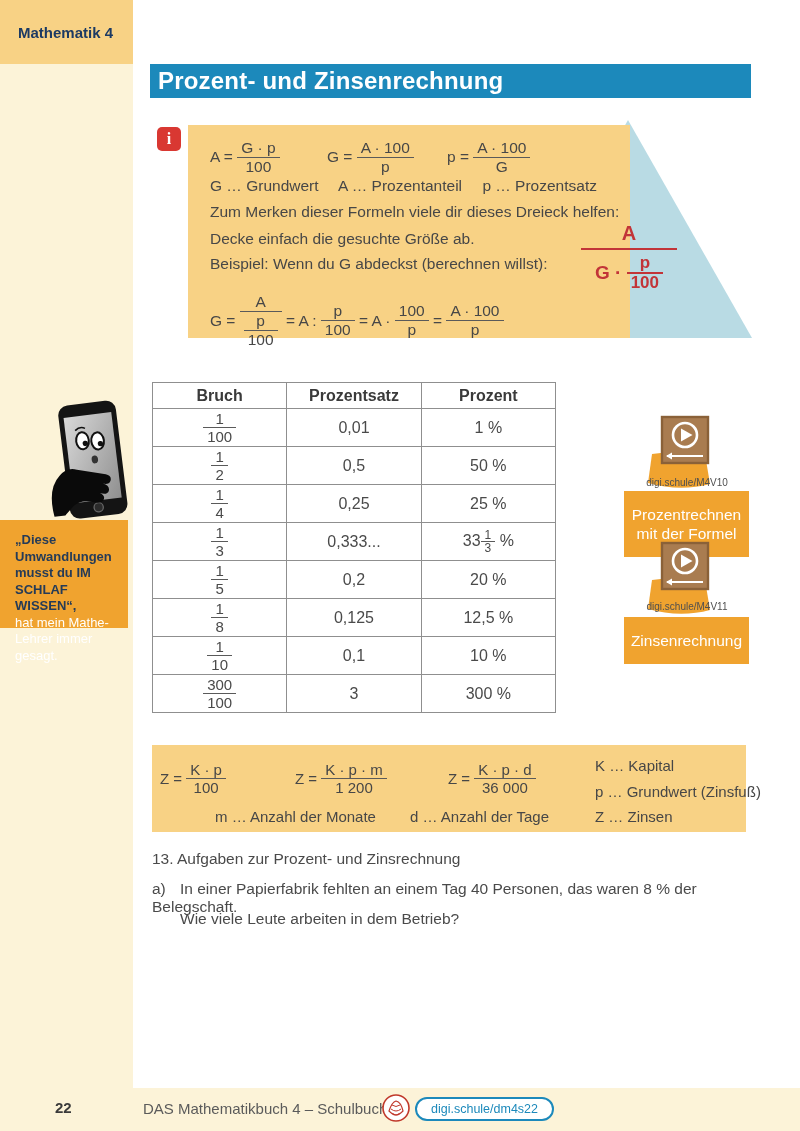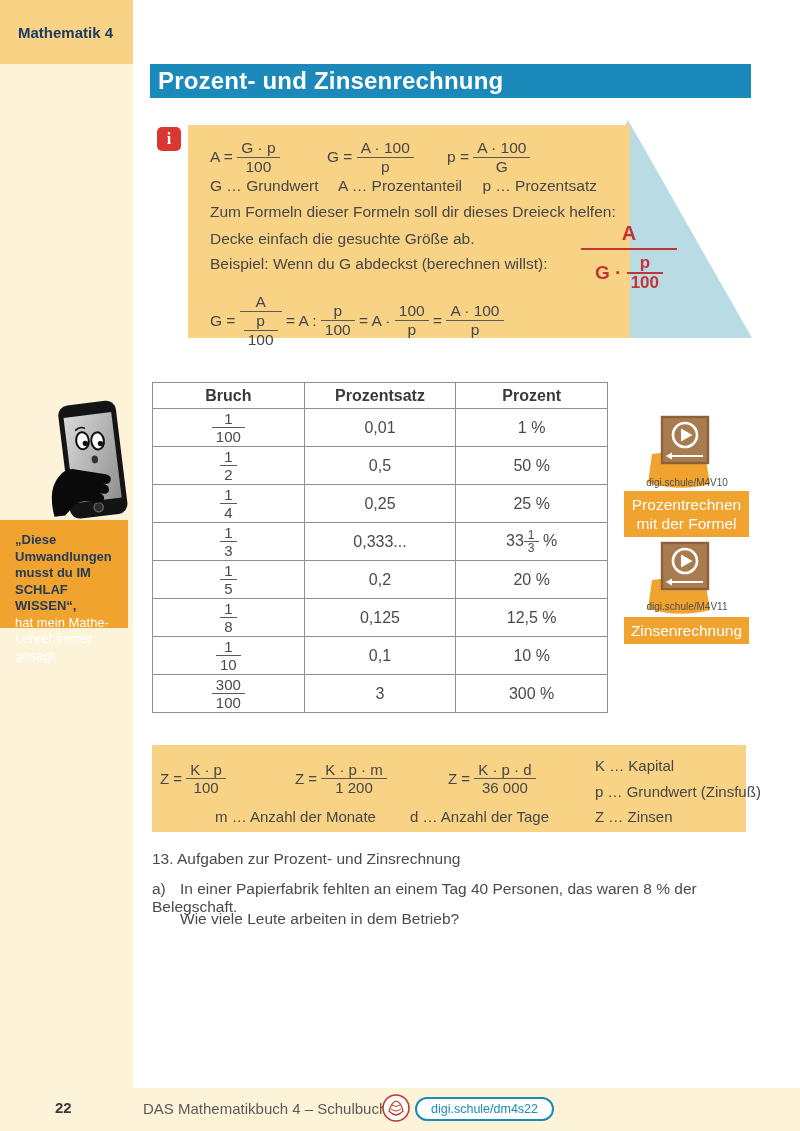--- a/index.html
+++ b/index.html
@@ -37,40 +37,40 @@
   .triangle-svg { position:absolute; left:500px; top:116px; }
   .tri-formula { position:absolute; left:573px; top:222px; width:112px; text-align:center;
                  color:#C23438; font-weight:bold; }
   .tri-formula .tri-a { font-size:20px; }
   .tri-formula .tri-line { height:0; border-top:2.5px solid #C23438; margin:3px 8px 4px 8px; }
   .tri-formula .tri-bottom { font-size:19px; }
   .tri-formula .frac { font-size:17px; line-height:1.05; }
   .tri-formula .frac .num { border-bottom:2.5px solid #C23438; padding:0 6px; }
 
   
-  .conv-table { position:absolute; left:152px; top:382px; width:456px; border-collapse:collapse; table-layout:fixed; }
+  .conv-table { position:absolute; left:152px; top:382px; width:404px; border-collapse:collapse; table-layout:fixed; }
   .conv-table th, .conv-table td { border:1.4px solid #8f8f8f; text-align:center; vertical-align:middle;
                                    font-size:16px; color:#4a4a4a; }
   .conv-table th { font-weight:bold; color:#3a3a3a; height:26px; }
   .conv-table td { height:38px; }
   .conv-table .frac { font-size:15px; }
   .frac.small { font-size:12px; line-height:1.0; }
 
   
   .phone { position:absolute; left:46px; top:400px; }
   .quote-box { position:absolute; left:0; top:520px; width:128px; height:108px; background:#F0A32F;
                padding:12px 0 0 15px; font-size:13px; line-height:16.5px; }
   .quote-box .bold-line { font-weight:bold; color:#253B57; }
   .quote-box .normal-line { color:#ffffff; }
 
   
   .video-icon { position:absolute; }
   .video-link { position:absolute; width:120px; text-align:center; font-size:10px; color:#4f4f4f; }
   .video-label { position:absolute; left:624px; width:125px; background:#F0A32F; color:#fff;
-                 text-align:center; font-size:15.5px; line-height:19px; padding:4px 0; }
+                 text-align:center; font-size:15.5px; line-height:19px; padding:14px 0; }
 
   
   .interestbox { position:absolute; left:152px; top:745px; width:594px; height:87px; background:#F8D285; font-size:15px; }
   .interestbox .abs { position:absolute; white-space:nowrap; }
 
   
   .exercise { position:absolute; left:152px; width:600px; font-size:15.5px; color:#4a4a4a; }
 
   
   .page-num { position:absolute; left:55px; top:1099px; font-weight:bold; font-size:15px; color:#3a3a3a; }
@@ -116,21 +116,21 @@
       <span class="op">p =</span>
       <span class="frac"><span class="num">A · 100</span><span class="den">G</span></span>
     </span>
 
     <span class="abs" style="left:22px; top:52px;">
       <span class="leg-item">G … Grundwert</span>
       <span class="leg-item">A … Prozentanteil</span>
       <span class="leg-item">p … Prozentsatz</span>
     </span>
 
-    <span class="abs" style="left:22px; top:78px;">Zum Formeln dieser Formeln soll dir dieses Dreieck helfen:</span>
+    <span class="abs" style="left:22px; top:78px;">Zum Merken dieser Formeln viele dir dieses Dreieck helfen:</span>
     <span class="abs" style="left:22px; top:105px;">Decke einfach die gesuchte Größe ab.</span>
     <span class="abs" style="left:22px; top:130px;">Beispiel: Wenn du G abdeckst (berechnen willst):</span>
 
     <span class="abs" style="left:22px; top:168px;">
       <span class="op">G =</span>
       <span class="frac">
         <span class="num">A</span>
         <span class="den"><span class="frac"><span class="num">p</span><span class="den">100</span></span></span>
       </span>
       <span class="op">= A :</span>

